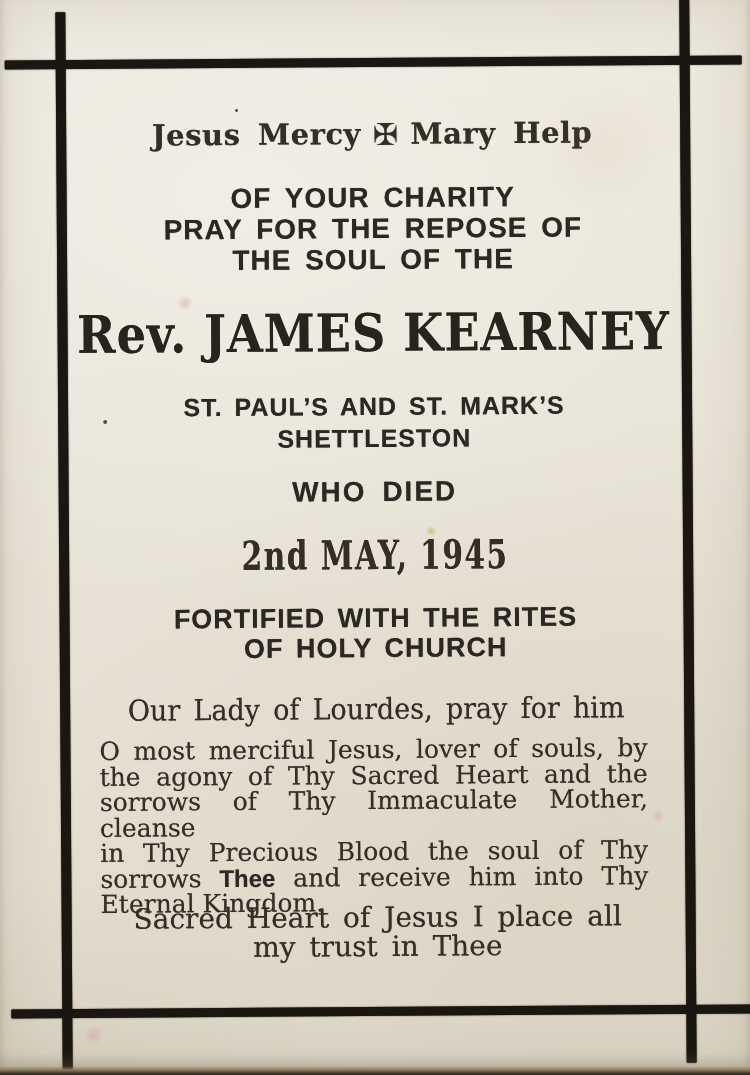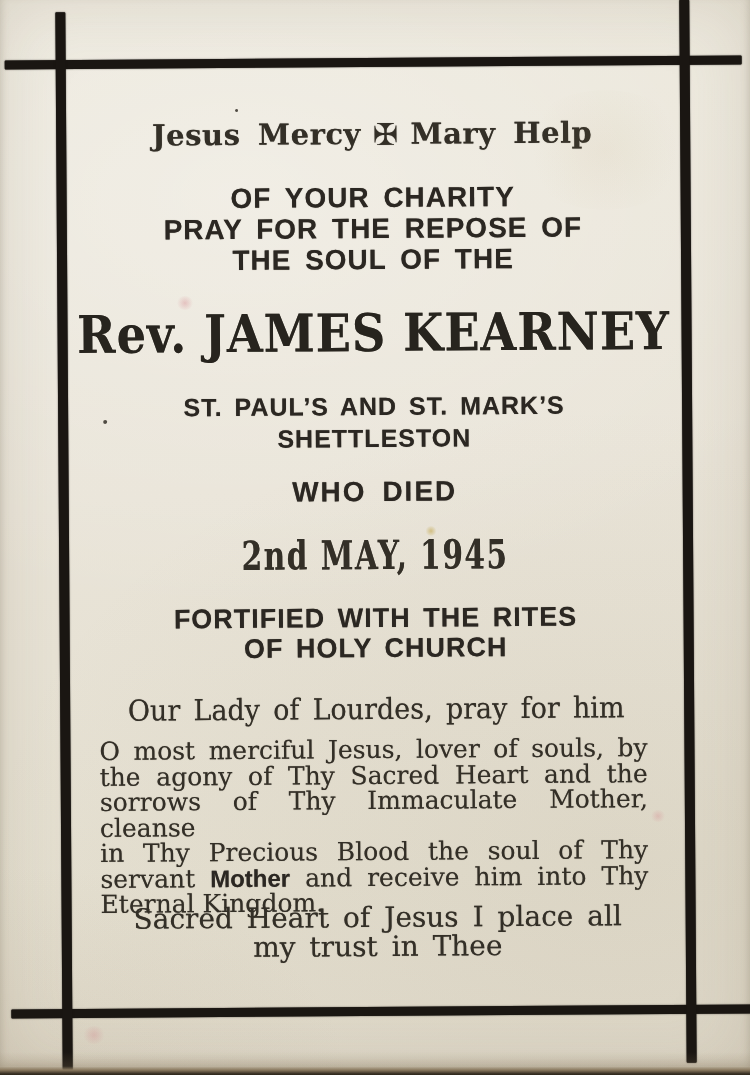--- a/index.html
+++ b/index.html
@@ -101,21 +101,21 @@
       <div>OF HOLY CHURCH</div>
     </div>
 
     <div class="tblock serif invocation">Our Lady of Lourdes, pray for him</div>
 
     <div class="prayer serif">
       <div class="pline j">O most merciful Jesus, lover of souls, by</div>
       <div class="pline j">the agony of Thy Sacred Heart and the</div>
       <div class="pline j">sorrows of Thy Immaculate Mother, cleanse</div>
       <div class="pline j">in Thy Precious Blood the soul of Thy</div>
-      <div class="pline j"><span>servant </span><span class="fname">Mother</span><span> and receive him into Thy</span></div>
+      <div class="pline j"><span>sorrows </span><span class="fname">Thee</span><span> and receive him into Thy</span></div>
       <div class="pline">Eternal Kingdom.</div>
     </div>
 
     <div class="tblock serif closing">
       <div>Sacred Heart of Jesus I place all</div>
       <div>my trust in Thee</div>
     </div>
 
     <div class="speck speck-a"></div>
     <div class="speck speck-b"></div>

